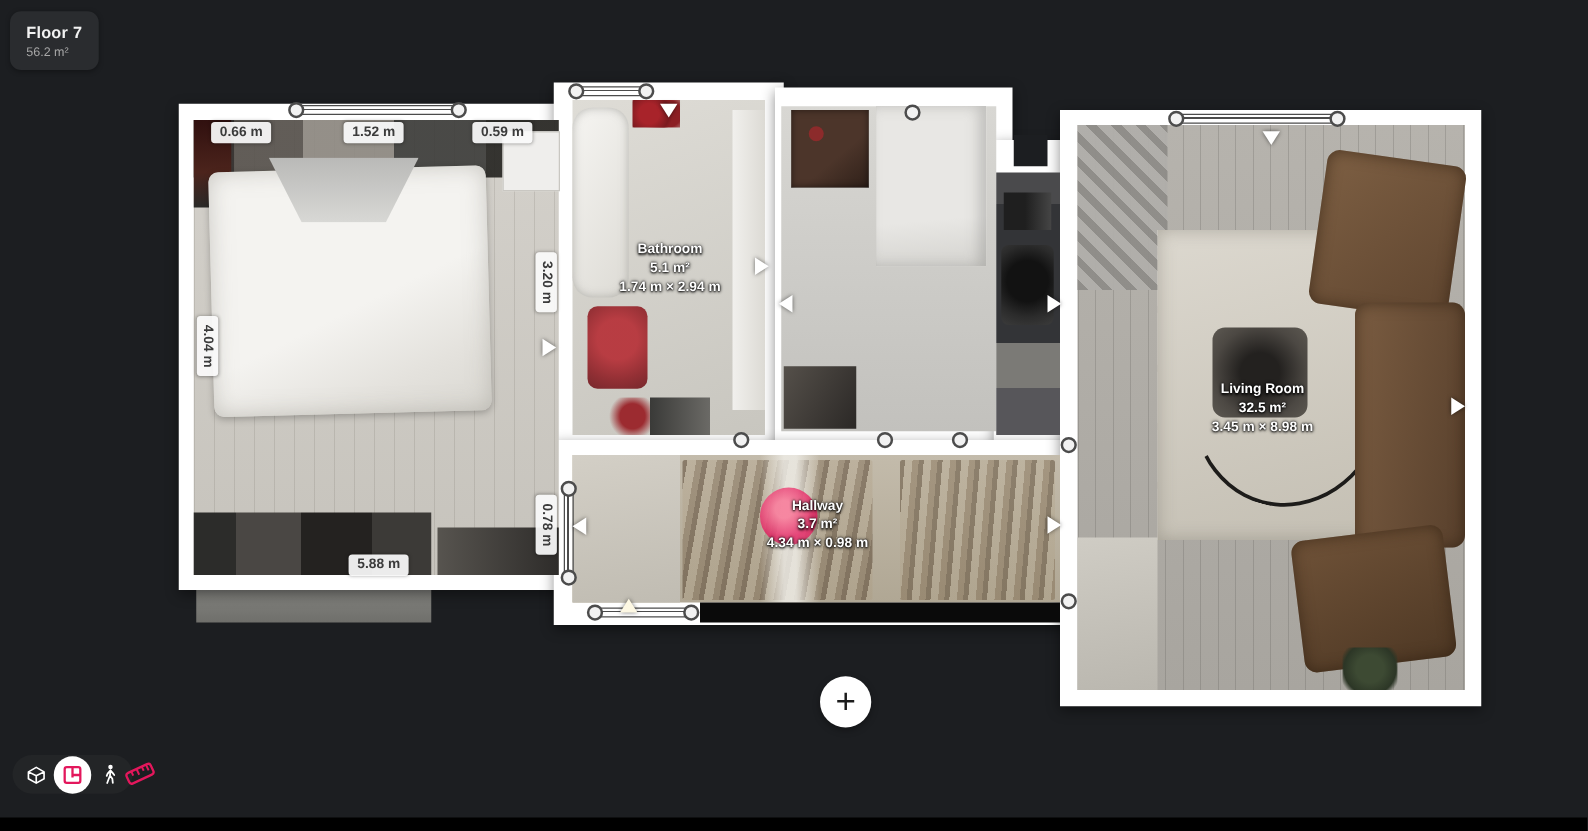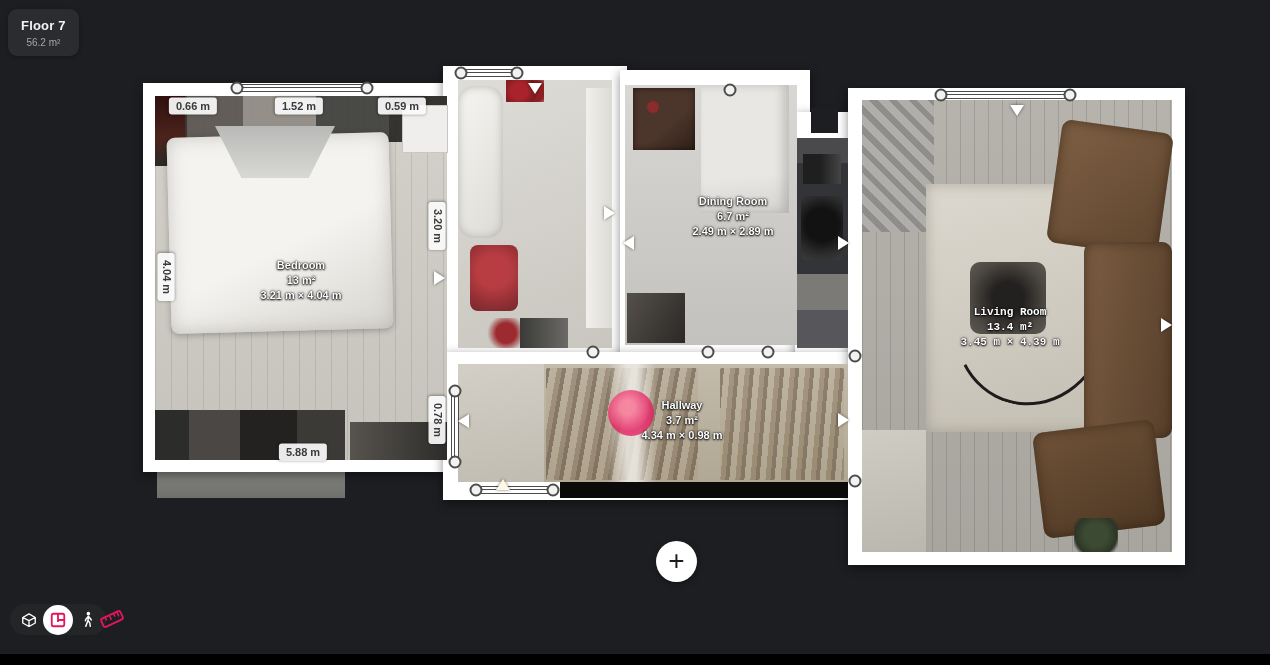--- a/index.html
+++ b/index.html
@@ -35,21 +35,21 @@
     font-size:11px;font-weight:bold;line-height:1.35;white-space:nowrap;z-index:9;
     text-shadow:0 1px 2px rgba(0,0,0,.95),0 0 3px rgba(0,0,0,.8),0 0 1px #000;}
   
   .camera-marker{position:absolute;width:46px;height:46px;border-radius:50%;transform:translate(-50%,-50%);
     background:radial-gradient(circle at 42% 38%, rgba(247,130,158,.95) 0 18%, rgba(229,26,94,.78) 60%, rgba(222,20,88,.72) 100%);
     z-index:8;}
   
   .floor-badge{position:absolute;left:8px;top:9px;background:#2a2c2f;border-radius:9px;
     padding:9px 13px 8px 13px;z-index:20;cursor:pointer;box-shadow:0 1px 4px rgba(0,0,0,.3);}
   .floor-badge .t{color:#f2f2f2;font-size:13px;font-weight:bold;letter-spacing:.2px;}
-  .floor-badge .a{color:#a6a6a6;font-size:10px;margin-top:4px;text-align:center;}
+  .floor-badge .a{color:#a6a6a6;font-size:10px;margin-top:4px;}
   .toolbar{position:absolute;left:10px;top:604px;height:31px;background:#232527;border-radius:17px;
     display:flex;align-items:center;padding:0 5px;gap:1px;z-index:20;}
   .tool-btn{width:27px;height:27px;border-radius:50%;display:flex;align-items:center;justify-content:center;cursor:pointer;}
   .tool-btn.active{background:#ffffff;width:30px;height:30px;}
   .measure-btn{position:absolute;left:99px;top:606px;width:26px;height:26px;display:flex;align-items:center;
     justify-content:center;transform:rotate(-25deg);z-index:20;cursor:pointer;}
   .add-btn{position:absolute;left:656px;top:541px;width:41px;height:41px;border-radius:50%;background:#fff;
     display:flex;align-items:center;justify-content:center;z-index:20;cursor:pointer;
     box-shadow:0 2px 6px rgba(0,0,0,.35);}
   .add-btn span{font-size:28px;font-weight:300;color:#1c1c1c;line-height:1;margin-top:-2px;}
@@ -165,39 +165,34 @@
   <div class="camera-marker" style="left:631px;top:413px;"></div>
 
   <div class="chip" style="left:193px;top:106px;">0.66 m</div>
   <div class="chip" style="left:299px;top:106px;">1.52 m</div>
   <div class="chip" style="left:402px;top:106px;">0.59 m</div>
   <div class="chip v" style="left:166px;top:277px;">4.04 m</div>
   <div class="chip v" style="left:437px;top:226px;">3.20 m</div>
   <div class="chip v" style="left:437px;top:420px;">0.78 m</div>
   <div class="chip" style="left:303px;top:452px;">5.88 m</div>
 
-  <div class="room-label" style="left:301px;top:280px;">
-    <div>Bedroom</div>
-    <div>13 m²</div>
-    <div>3.21 m × 4.04 m</div>
-  </div>
-  <div class="room-label" style="left:733px;top:216px;">
-    <div>Dining Room</div>
-    <div>6.7 m²</div>
-    <div>2.49 m × 2.89 m</div>
-  </div>
-  <div class="room-label" style="left:654px;top:420px;margin-left:28px;">
+  <div class="room-label" style="left:536px;top:215px;">
+    <div>Bathroom</div>
+    <div>5.1 m²</div>
+    <div>1.74 m × 2.94 m</div>
+  </div>
+  <div class="room-label" style="left:654px;top:420px;">
     <div>Hallway</div>
     <div>3.7 m²</div>
     <div>4.34 m × 0.98 m</div>
   </div>
-  <div class="room-label" style="left:1010px;top:327px;font-family:Liberation Mono, monospace;">
+  <div class="room-label" style="left:1010px;top:327px;">
     <div>Living Room</div>
-    <div>13.4 m²</div>
-    <div>3.45 m × 4.39 m</div>
+    <div>32.5 m²</div>
+    <div>3.45 m × 8.98 m</div>
   </div>
 </div>
 
 <div class="floor-badge">
   <div class="t">Floor 7</div>
   <div class="a">56.2 m²</div>
 </div>
 
 <div class="add-btn">
   <span>+</span>

